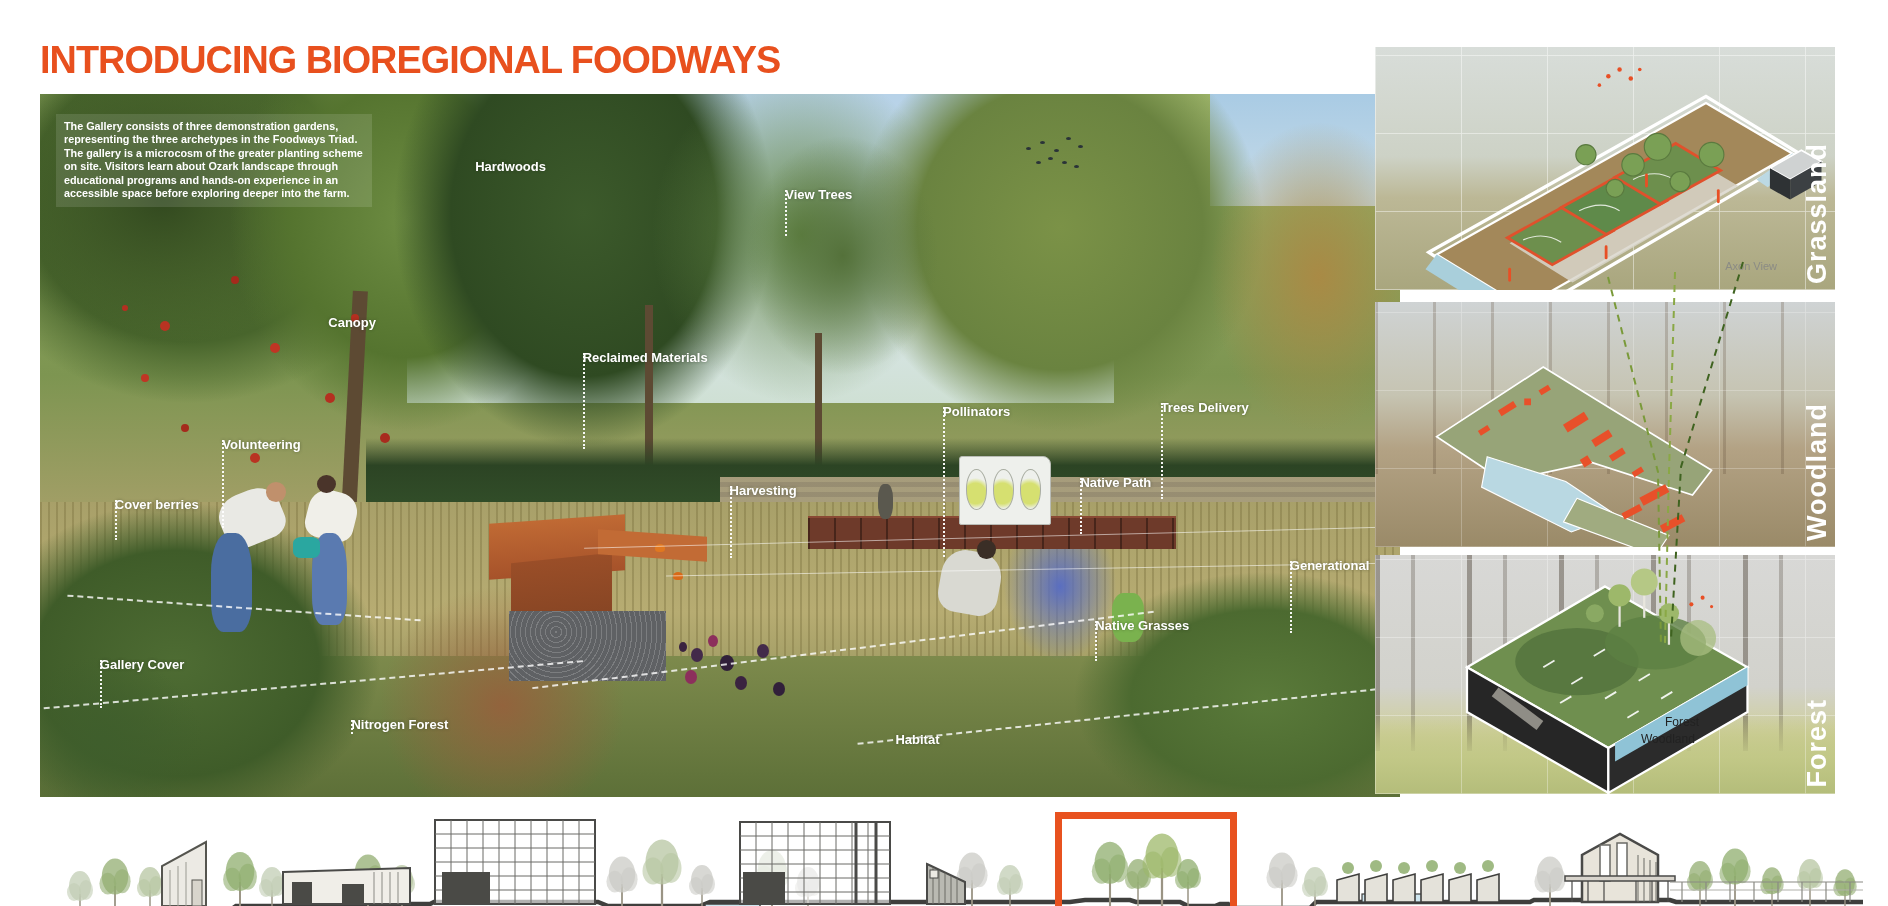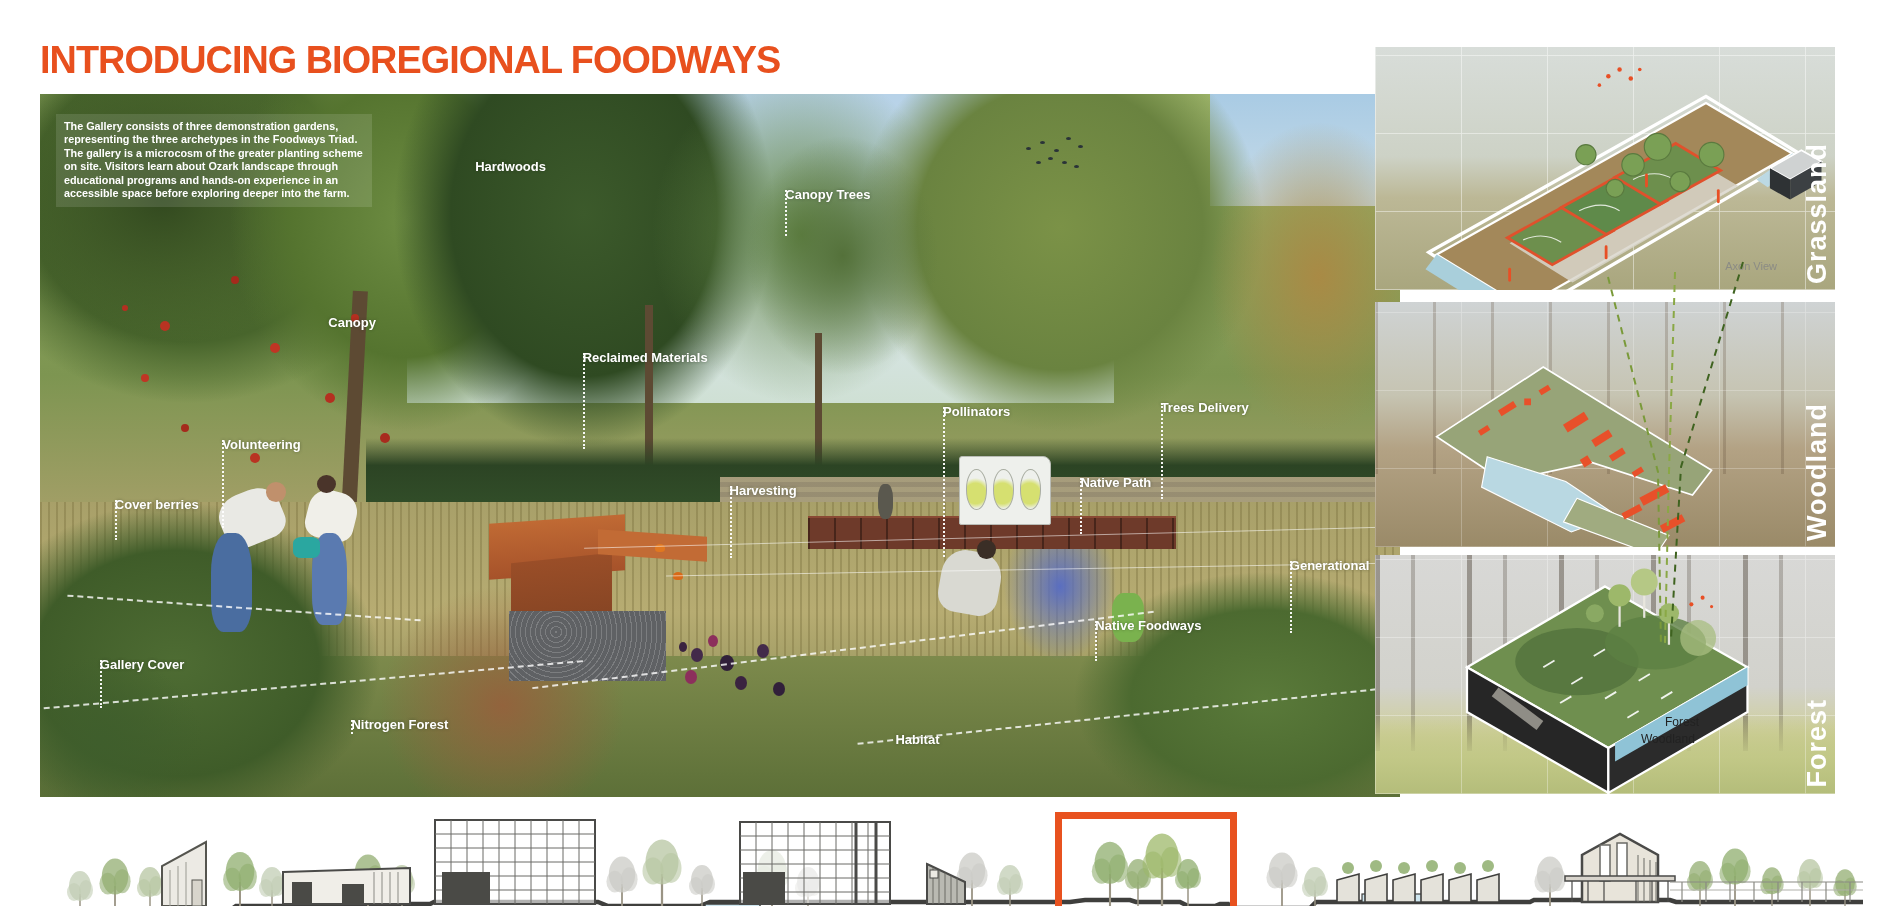--- a/index.html
+++ b/index.html
@@ -179,21 +179,21 @@
     <div class="zone z1"></div>
     <div class="zone z2"></div>
     <div class="zone z3"></div>
     <div class="zone z4"></div>
     <div class="desc">The Gallery consists of three demonstration gardens, representing the three archetypes in the Foodways Triad. The gallery is a microcosm of the greater planting scheme on site. Visitors learn about Ozark landscape through educational programs and hands-on experience in an accessible space before exploring deeper into the farm.</div>
     <div style="position:absolute;inset:0;">
         <div class="callout" style="left: 32%; top: 9.2%;">
           <span class="ct">Hardwoods</span>
         </div>
         <div class="callout" style="left: 54.8%; top: 13.3%;">
-          <span class="ct">Canopy Trees</span>
+          <span class="ct">View Trees</span>
           <span class="leader" style="height: 46px;"></span>
         </div>
         <div class="callout" style="left: 21.2%; top: 31.5%;">
           <span class="ct">Canopy</span>
         </div>
         <div class="callout" style="left: 39.9%; top: 36.4%;">
           <span class="ct">Reclaimed Materials</span>
           <span class="leader" style="height: 96px;"></span>
         </div>
         <div class="callout" style="left: 66.4%; top: 44.1%;">
@@ -218,21 +218,21 @@
         </div>
         <div class="callout" style="left: 5.5%; top: 57.3%;">
           <span class="ct">Cover berries</span>
           <span class="leader" style="height: 40px;"></span>
         </div>
         <div class="callout" style="left: 91.9%; top: 66%;">
           <span class="ct">Generational</span>
           <span class="leader" style="height: 72px;"></span>
         </div>
         <div class="callout" style="left: 77.6%; top: 74.5%;">
-          <span class="ct">Native Foodways</span>
+          <span class="ct">Native Grasses</span>
           <span class="leader" style="height: 40px;"></span>
         </div>
         <div class="callout" style="left: 4.4%; top: 80.1%;">
           <span class="ct">Gallery Cover</span>
           <span class="leader" style="height: 48px;"></span>
         </div>
         <div class="callout" style="left: 22.9%; top: 88.6%;">
           <span class="ct">Nitrogen Forest</span>
           <span class="leader" style="height: 14px;"></span>
         </div>

